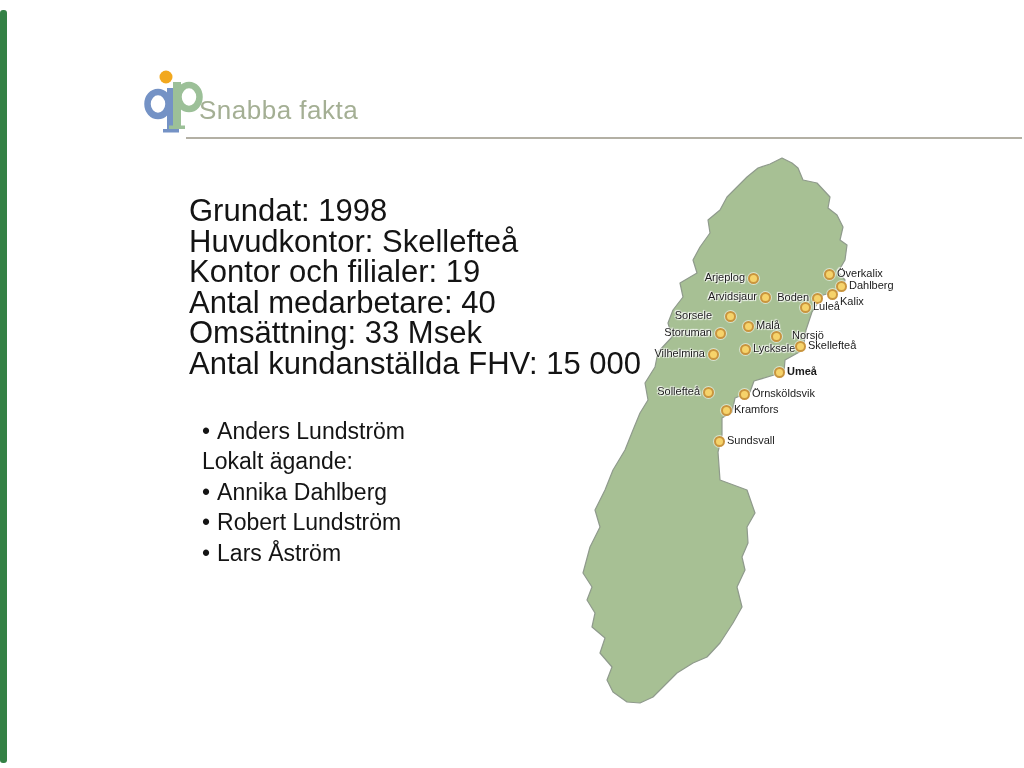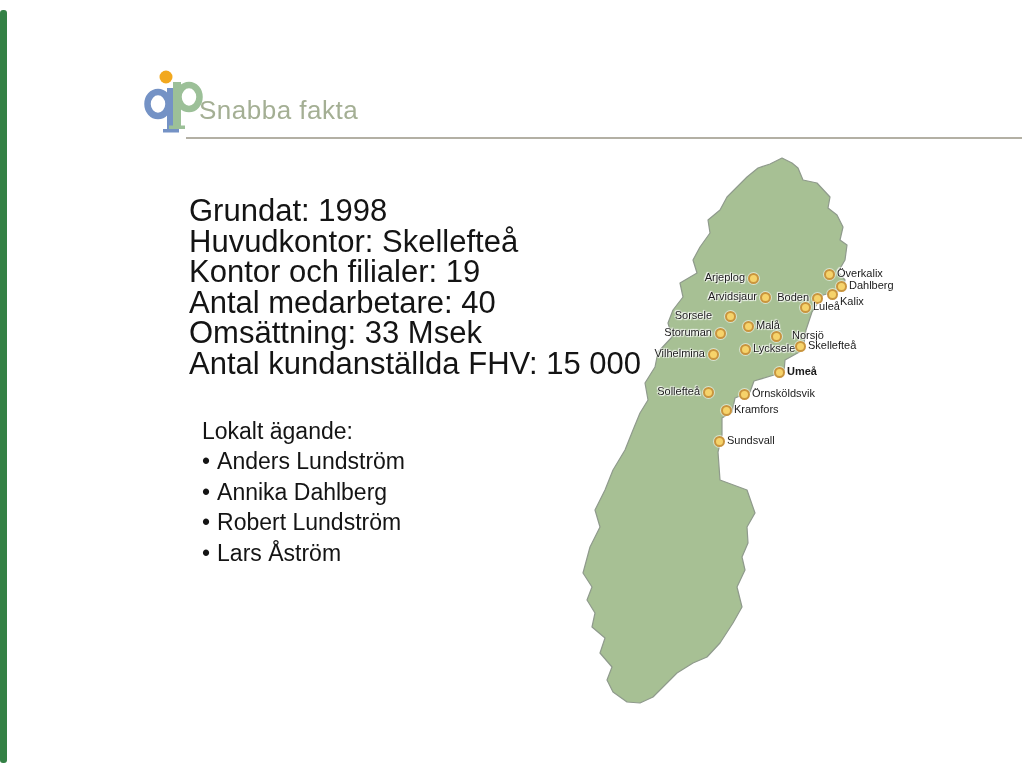--- a/index.html
+++ b/index.html
@@ -77,22 +77,22 @@
 <div class="facts">
   <div>Grundat: 1998</div>
   <div>Huvudkontor: Skellefteå</div>
   <div>Kontor och filialer: 19</div>
   <div>Antal medarbetare: 40</div>
   <div>Omsättning: 33 Msek</div>
   <div>Antal kundanställda FHV: 15 000</div>
 </div>
 
 <div class="owners">
+  <div><span class="bullet">•</span><span>Anders Lundström</span></div>
   <div>Lokalt ägande:</div>
-  <div><span class="bullet">•</span><span>Anders Lundström</span></div>
   <div><span class="bullet">•</span><span>Annika Dahlberg</span></div>
   <div><span class="bullet">•</span><span>Robert Lundström</span></div>
   <div><span class="bullet">•</span><span>Lars Åström</span></div>
 </div>
 
 <div class="map-wrap">
   <svg width="380" height="580" viewBox="0 0 380 580">
     <path fill="#a7c094" stroke="#8f9a8c" stroke-width="1.2" stroke-linejoin="round" d="M222,8 L232,13 L238,18 L243,30 L257,33 L270,47 L268,58 L277,65 L283,77
          L280,90 L287,95 L285,110 L278,122 L285,130 L283,140 L263,145 L252,162
          L246,180 L243,200 L225,210 L224,222 L194,231 L190,242 L175,248 L172,262

